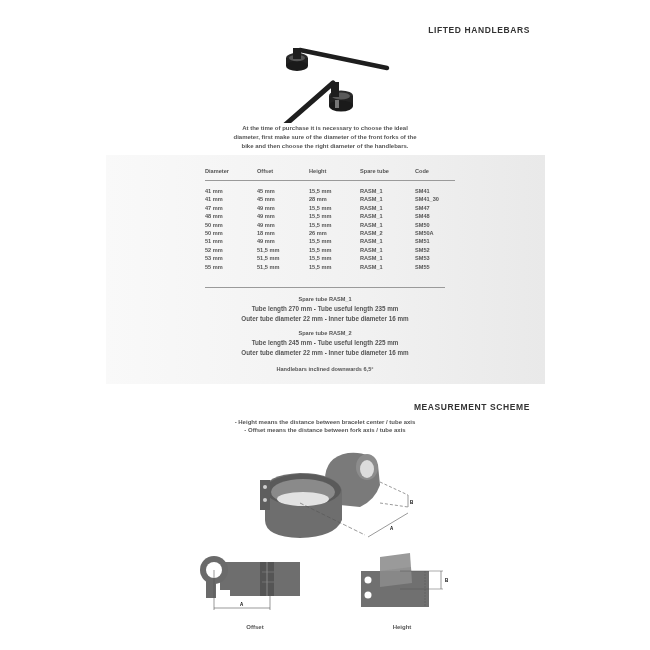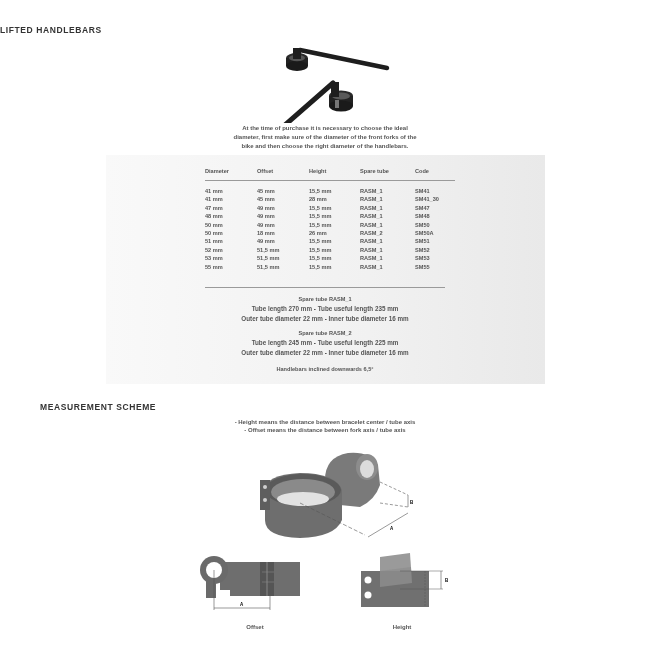--- a/index.html
+++ b/index.html
@@ -1,19 +1,19 @@
 <!DOCTYPE html>
 <html><head>
 <meta charset="utf-8">
 <style>
   html, body { margin:0; padding:0; background:#ffffff; }
   body { width:650px; height:650px; position:relative; overflow:hidden;
          font-family:"Liberation Sans", "DejaVu Sans", sans-serif; color:#3a3a3a; }
   .abs { position:absolute; }
-  .title { font-weight:bold; font-size:8.5px; letter-spacing:0.6px; color:#333; text-align:left; width:530px; left:0; }
+  .title { font-weight:bold; font-size:8.5px; letter-spacing:0.6px; color:#333; text-align:right; width:530px; left:0; }
   .para { font-weight:bold; font-size:6px; color:#555; text-align:center; line-height:9px; }
   .band { left:106px; top:155px; width:439px; height:229px;
           background:linear-gradient(90deg,#f9f9f9 0%,#f1f1f1 60%,#e9e9e9 100%); }
   table.specs { position:absolute; left:205px; top:168px; border-collapse:collapse; font-size:5.6px; font-weight:bold; color:#555; }
   table.specs th { text-align:left; font-weight:bold; color:#555; padding:0 0 6px 0; border-bottom:1.5px solid #9a9a9a; }
   table.specs td { padding:0; height:8.4px; line-height:8.4px; }
   table.specs tr.first td { padding-top:6px; }
   .c1 { width:52px; } .c2 { width:52px; } .c3 { width:51px; } .c4 { width:55px; } .c5 { width:40px; }
   .bottomrule { left:205px; top:287px; width:240px; height:0; border-top:1px solid #9a9a9a; }
   .spare { font-weight:bold; color:#555; text-align:center; width:650px; left:0; }
@@ -148,21 +148,21 @@
 </div>
 <div class="abs spare" style="top:329px;">
   <div class="h">Spare tube RASM_2</div>
   <div class="l">Tube length 245 mm - Tube useful length 225 mm</div>
   <div class="l">Outer tube diameter 22 mm - Inner tube diameter 16 mm</div>
 </div>
 <div class="abs spare" style="top:365px;">
   <div class="h">Handlebars inclined downwards 6,5°</div>
 </div>
 
-<div class="abs title" style="top:402px;padding-left:40px;">MEASUREMENT SCHEME</div>
+<div class="abs title" style="top:402px;">MEASUREMENT SCHEME</div>
 <div class="abs para" style="left:150px;top:418px;width:350px;line-height:8px;">
   <div>- Height means the distance between bracelet center / tube axis</div>
   <div>- Offset means the distance between fork axis / tube axis</div>
 </div>
 
 <svg class="abs" style="left:240px;top:445px;" width="180" height="100" viewBox="0 0 180 100">
 
   <path d="M85 35 Q85 12 108 8 Q130 6 138 20 L140 40 Q135 55 120 62 L100 60 Z" fill="#7a7a7a"></path>
   <ellipse cx="127" cy="22" rx="11" ry="13" fill="#8c8c8c"></ellipse>
   <ellipse cx="127" cy="24" rx="7" ry="9" fill="#dcdcdc"></ellipse>

